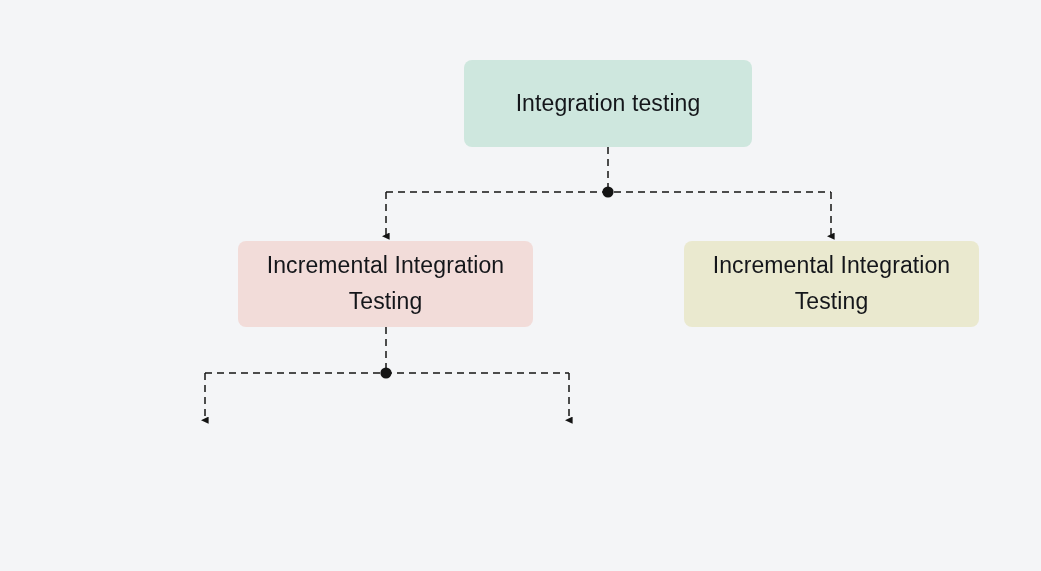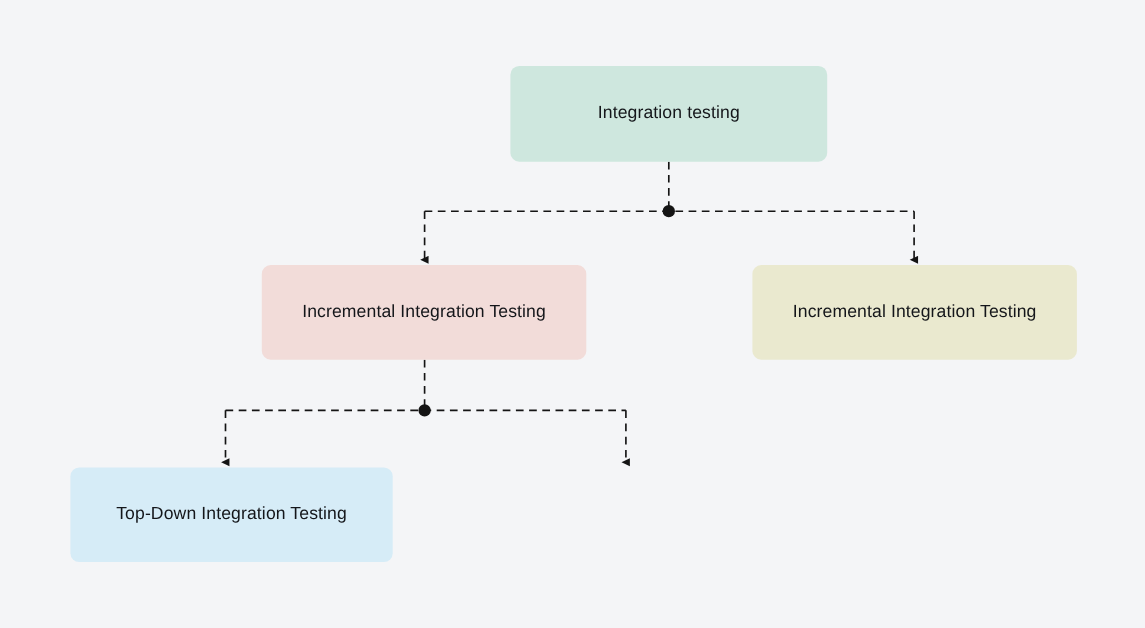--- a/index.html
+++ b/index.html
@@ -30,21 +30,21 @@
   .node {
     position: absolute;
     box-sizing: border-box;
     border-radius: 8px;
     display: flex;
     align-items: center;
     justify-content: flex-start;
     text-align: center;
     padding: 6px 14px;
     color: #14161a;
-    font-size: 16px;
+    font-size: 23px;
     line-height: 1.55;
     letter-spacing: 0.1px;
     font-weight: 400;
   }
   .node-label {
     display: block;
     width: 100%;
   }
 </style>
 </head>
@@ -84,18 +84,15 @@
   </div>
 
   <div class="node" style="left: 238px; top: 241px; width: 295px; height: 86px; background: rgb(242, 220, 217);">
     <span class="node-label">Incremental Integration Testing</span>
   </div>
 
   <div class="node" style="left: 684px; top: 241px; width: 295px; height: 86px; background: rgb(234, 233, 207);">
     <span class="node-label">Incremental Integration Testing</span>
   </div>
 
-  <div class="node" style="left: 64px; top: 425px; width: 293px; height: 86px; background: rgb(214, 236, 247);">
-    <span class="node-label">Top-Down Integration Testing</span>
-  </div>
 
 
 </div>
 
 </body></html>

